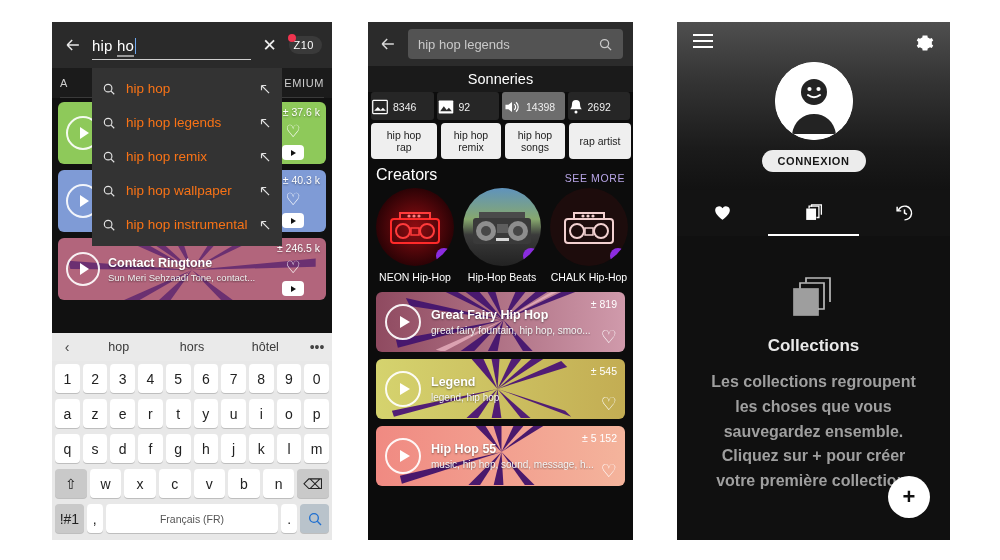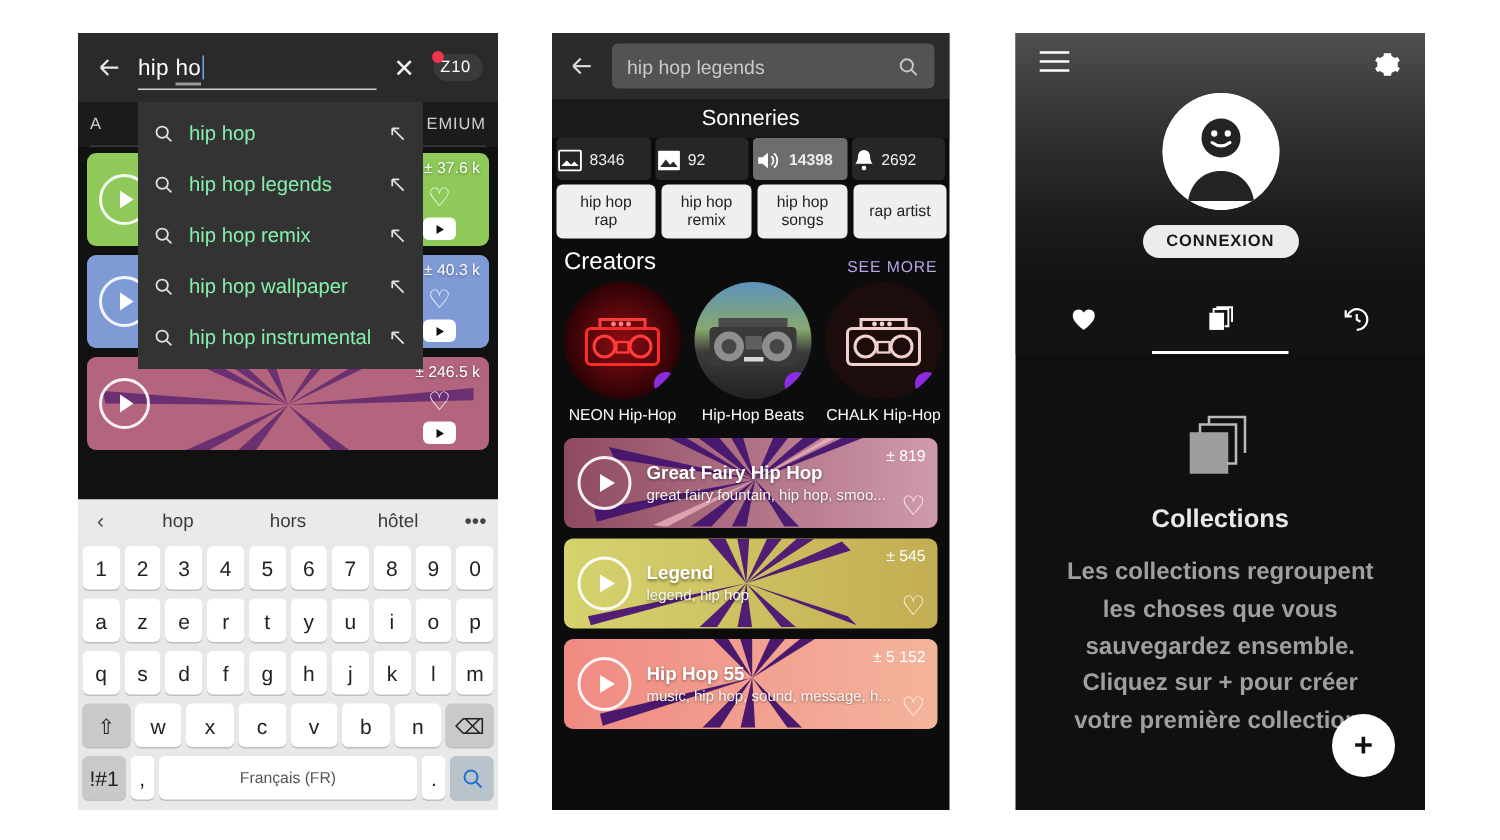--- a/index.html
+++ b/index.html
@@ -56,21 +56,21 @@
   .p1-yt { width:22px; height:15px; border-radius:4px; background:#fff; display:flex;
     align-items:center; justify-content:center; }
   .p1-yt i { width:0;height:0;border-left:5px solid #111;border-top:3.5px solid transparent;
     border-bottom:3.5px solid transparent; margin-left:1px; }
 
   
   .p1-dropdown { position:absolute; left:40px; top:46px; width:190px; background:#333;
     z-index:20; padding:4px 0; }
   .p1-sug { display:flex; align-items:center; gap:10px; padding:6px 10px; min-height:34px; }
   .p1-sug .mag { flex:none; width:14px; color:#e2e2e2; }
-  .p1-sug .txt { flex:1; font-size:13.5px; color:#86efac; line-height:1.12; }
+  .p1-sug .txt { flex:1; font-size:13.5px; color:#f97316; line-height:1.12; }
   .p1-sug .arr { flex:none; width:14px; color:#e2e2e2; }
 
   
   .kb { position:absolute; left:0; right:0; bottom:0; background:#e8e8e8; padding-bottom:4px; }
   .kb-sugg { height:28px; background:#eaeaea; display:flex; align-items:center;
     font-size:12.5px; color:#3a3a3a; }
   .kb-sugg > div { flex:1; text-align:center; }
   .kb-sugg .nav { flex:0 0 30px; color:#444; font-size:14px; }
   .kb-row { display:flex; gap:3px; padding:3px 3px; justify-content:center; }
   .key { background:#fff; border-radius:4px; height:29px; flex:1; display:flex;
@@ -87,21 +87,21 @@
     padding:0 10px; gap:10px; }
   .p2-back { width:20px; color:#d8d8d8; }
   .p2-field { flex:1; height:30px; background:#535353; border-radius:4px; display:flex;
     align-items:center; padding:0 10px; justify-content:space-between; }
   .p2-field .ph { font-size:13px; color:#c9c9c9; }
   .p2-title { height:26px; display:flex; align-items:center; justify-content:center;
     background:#1a1a1a; font-size:14.5px; color:#fff; }
   .p2-typerow { display:flex; gap:3px; padding:0 3px 3px; }
   .p2-type { flex:1; background:#262626; border-radius:3px; padding:6px 0 5px;
     display:flex; flex-direction:row; align-items:center; gap:4px; }
-  .p2-type.active { background:#6d6d6d;font-weight:bold; }
+  .p2-type.active { background:#6d6d6d; }
   .p2-type .n { font-size:10.5px; color:#eee; }
   .p2-chips { display:flex; gap:4px; padding:0 3px 5px; }
   .p2-chip { background:#efefef; border-radius:4px; min-height:36px; padding:4px 9px;
     display:flex; align-items:center; justify-content:center; text-align:center;
     font-size:10.5px; color:#222; line-height:1.15; flex:none; }
   .p2-sechead { display:flex; align-items:flex-end; justify-content:space-between;
     padding:2px 8px 4px; }
   .p2-sechead .h { font-size:16px; color:#fff; }
   .p2-sechead .m { font-size:10.5px; color:#b9a6e8; letter-spacing:.6px; }
   .p2-creators { display:flex; gap:9px; padding:0 8px 8px; }
@@ -246,20 +246,24 @@
               <polygon points="130,31 60,62 76,62"></polygon>
             <polygon points="130,31 96,62 108,62"></polygon>
               <polygon points="130,31 160,62 172,62"></polygon>
             <polygon points="130,31 10,22 12,30"></polygon>
               <polygon points="130,31 250,20 250,28"></polygon>
           </g>
           </svg>
         <div class="p1-play">
             <i></i>
           </div>
+        <div class="p1-meta">
+          <div class="p1-title">Contact Ringtone</div>
+          <div class="p1-sub">Sun Meri Sehzaadi Tone, contact...</div>
+        </div>
         <div class="p1-right">
           <div class="p1-count">± 246.5 k</div>
           <div class="p1-heart">♡</div>
           <div class="p1-yt">
               <i></i>
             </div>
         </div>
       </div>
     </div>
 

